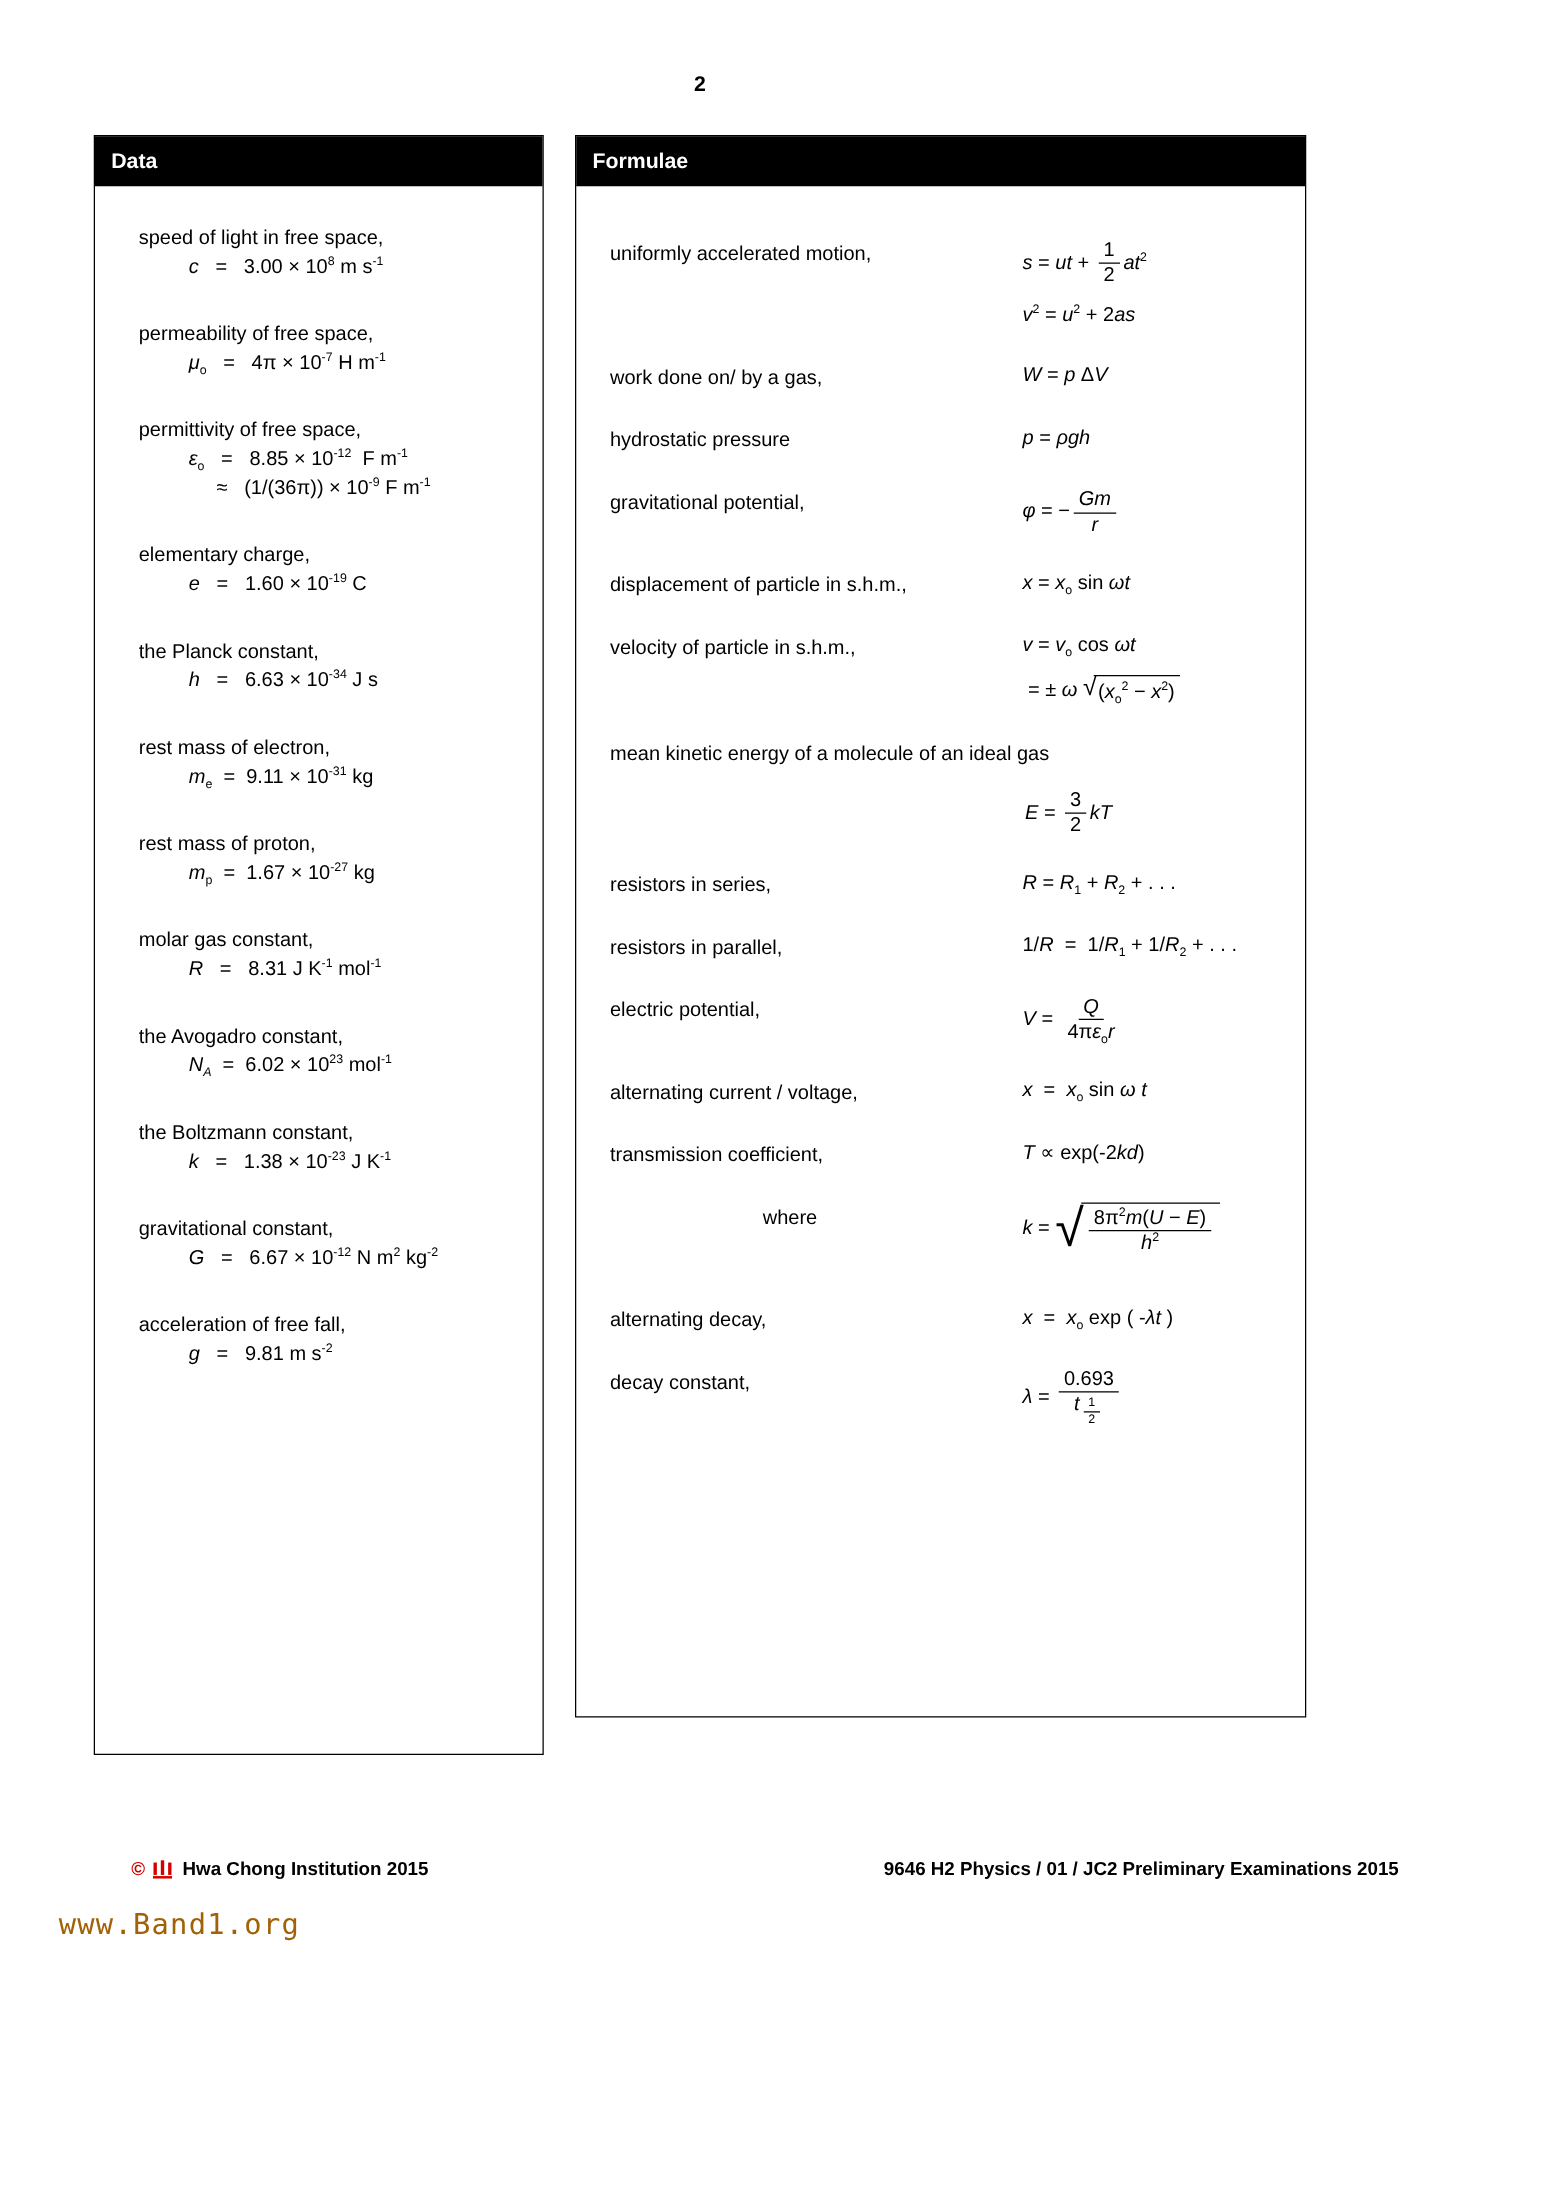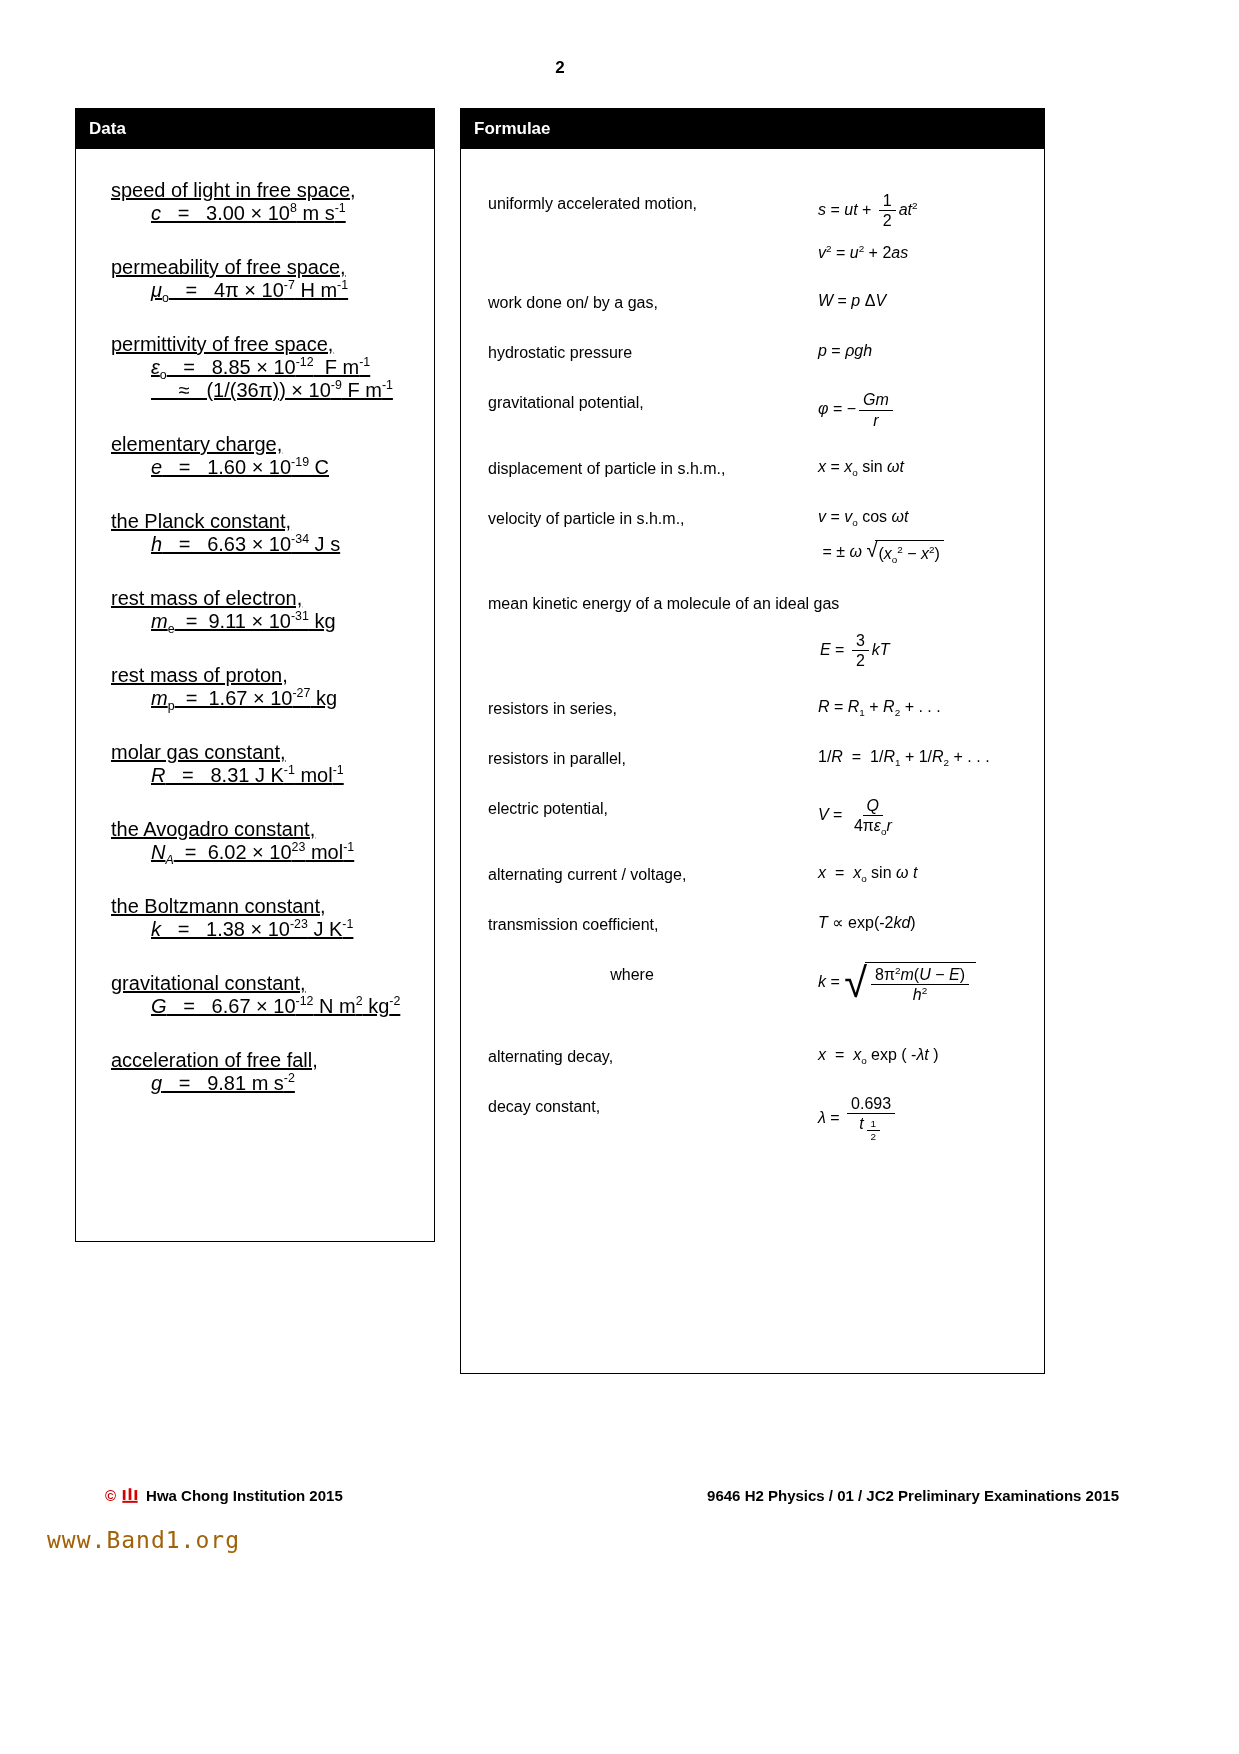--- a/index.html
+++ b/index.html
@@ -5,30 +5,30 @@
   html,body{margin:0;padding:0;background:#fff;}
   .page{
     position:relative;width:1239px;height:1754px;background:#ffffff;
     font-family:"Liberation Sans",sans-serif;color:#000;overflow:hidden;
   }
   .page-number{
     position:absolute;top:58px;left:0;width:1120px;text-align:center;
     font-weight:bold;font-size:17px;
   }
   .panel{position:absolute;top:108px;border:1.5px solid #000;background:#fff;box-sizing:border-box;}
-  .data-panel{left:75px;width:360px;height:1134px;text-decoration:underline;}
+  .data-panel{left:75px;width:360px;height:1296px;}
   .formulae-panel{left:460px;width:585px;height:1266px;}
   .panel-header{
     background:#000;color:#fff;font-weight:bold;font-size:17px;height:40px;
     display:flex;align-items:center;padding:0 13px;
   }
   .data-panel .panel-body{padding:30px 8px 0 35px;}
   .formulae-panel .panel-body{padding:42px 12px 0 27px;}
 
-  .data-item{margin-bottom:31px;font-size:20px;line-height:23px;}
+  .data-item{margin-bottom:31px;font-size:16px;line-height:23px;}
   .d-label{white-space:pre-wrap;}
   .d-value{padding-left:40px;white-space:pre;}
 
   .f-row{display:flex;align-items:flex-start;margin-bottom:26px;font-size:16px;line-height:22px;}
   .f-label{width:330px;flex-shrink:0;padding-top:2px;white-space:pre-wrap;}
   .f-formulas{flex:1;}
   .f-line{margin-bottom:12px;white-space:pre;}
   .f-line:last-child{margin-bottom:0;}
   .f-row.block{display:block;}
   .f-row.block .f-label{width:auto;}

